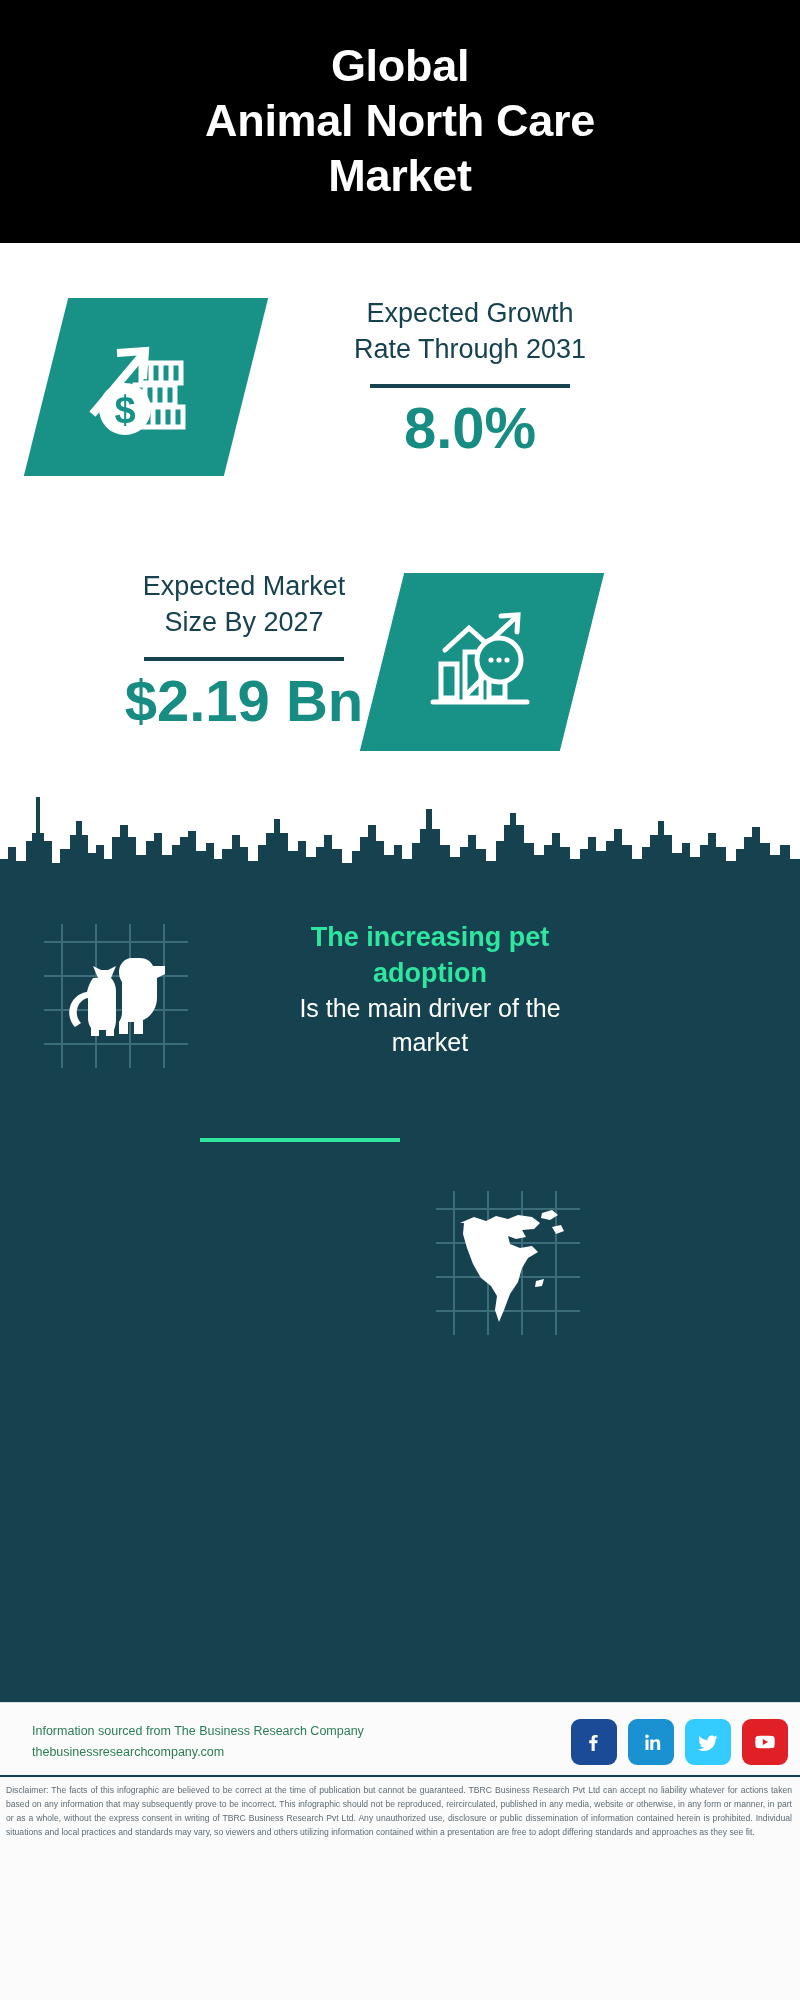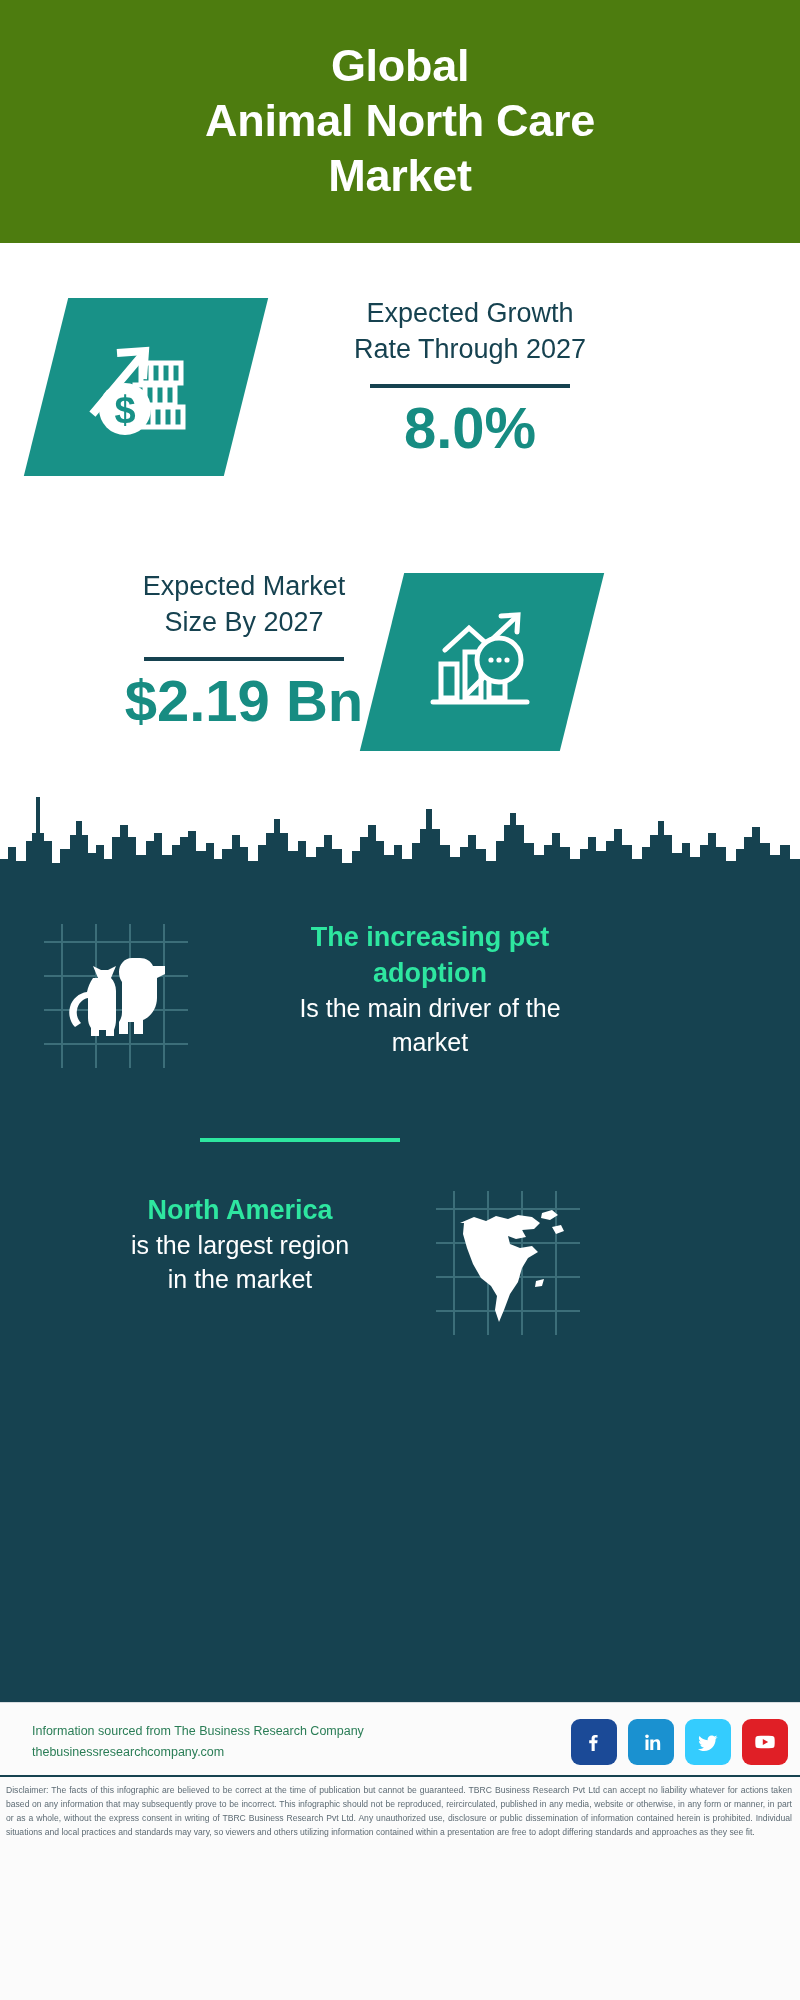--- a/index.html
+++ b/index.html
@@ -7,21 +7,21 @@
     width: 800px; height: 2000px;
     background: #ffffff;
     font-family: "Liberation Sans", sans-serif;
     overflow: hidden;
   }
   .page { position: relative; width: 800px; height: 2000px; background: #fff; }
 
   
   .header {
     height: 243px;
-    background: #4d7c0f;
+    background: #000000;
     display: flex; align-items: center; justify-content: center;
     text-align: center;
   }
   .header h1 {
     color: #ffffff;
     font-size: 45px;
     font-weight: bold;
     line-height: 1.22;
     letter-spacing: -0.3px;
     max-width: 640px;
@@ -142,21 +142,21 @@
             <line x1="86" y1="78" x2="86" y2="98"></line>
           </g>
           <circle cx="38" cy="80" r="26" fill="#fff"></circle>
           <text x="38" y="94" font-family="Liberation Sans, sans-serif" font-size="38" font-weight="bold" fill="#189187" text-anchor="middle">$</text>
         </svg>
       </span>
     </div>
     <div class="stat-text" style="left:270px; top:52px; width:400px;">
       <div class="stat-title">
         <span>Expected Growth</span><br>
-        <span>Rate Through 2027</span>
+        <span>Rate Through 2031</span>
       </div>
       <div class="rule"></div>
       <div class="stat-value">8.0%</div>
     </div>
 
     <div class="badge" style="left:382px; top:330px;">
       <span class="glyph">
         <svg width="118" height="108" viewBox="0 0 118 108" fill="none" stroke="#fff" stroke-width="5">
           <path d="M22 44 L46 22 L64 38 L92 12" stroke-linecap="round" fill="none"></path>
           <path d="M78 10 L95 9 L94 26" fill="none" stroke-linecap="round"></path>
@@ -211,29 +211,20 @@
         <span>adoption</span>
       </div>
       <div class="fact-sub">
         <span>Is the main driver of the</span><br>
         <span>market</span>
       </div>
     </div>
 
     <div class="mid-rule" style="left:200px; top:233px;"></div>
 
-    <div class="fact-text" style="left:30px; top:288px; width:420px;">
-      <div class="fact-head">
-        <span>North America</span>
-      </div>
-      <div class="fact-sub">
-        <span>is the largest region</span><br>
-        <span>in the market</span>
-      </div>
-    </div>
     <div class="fact-icon" style="left:432px; top:282px;">
       <svg width="152" height="152" viewBox="0 0 152 152">
         <g stroke="#3c6e79" stroke-width="2" fill="none">
           <line x1="22" y1="4" x2="22" y2="148"></line>
           <line x1="56" y1="4" x2="56" y2="148"></line>
           <line x1="90" y1="4" x2="90" y2="148"></line>
           <line x1="124" y1="4" x2="124" y2="148"></line>
           <line x1="4" y1="22" x2="148" y2="22"></line>
           <line x1="4" y1="56" x2="148" y2="56"></line>
           <line x1="4" y1="90" x2="148" y2="90"></line>

